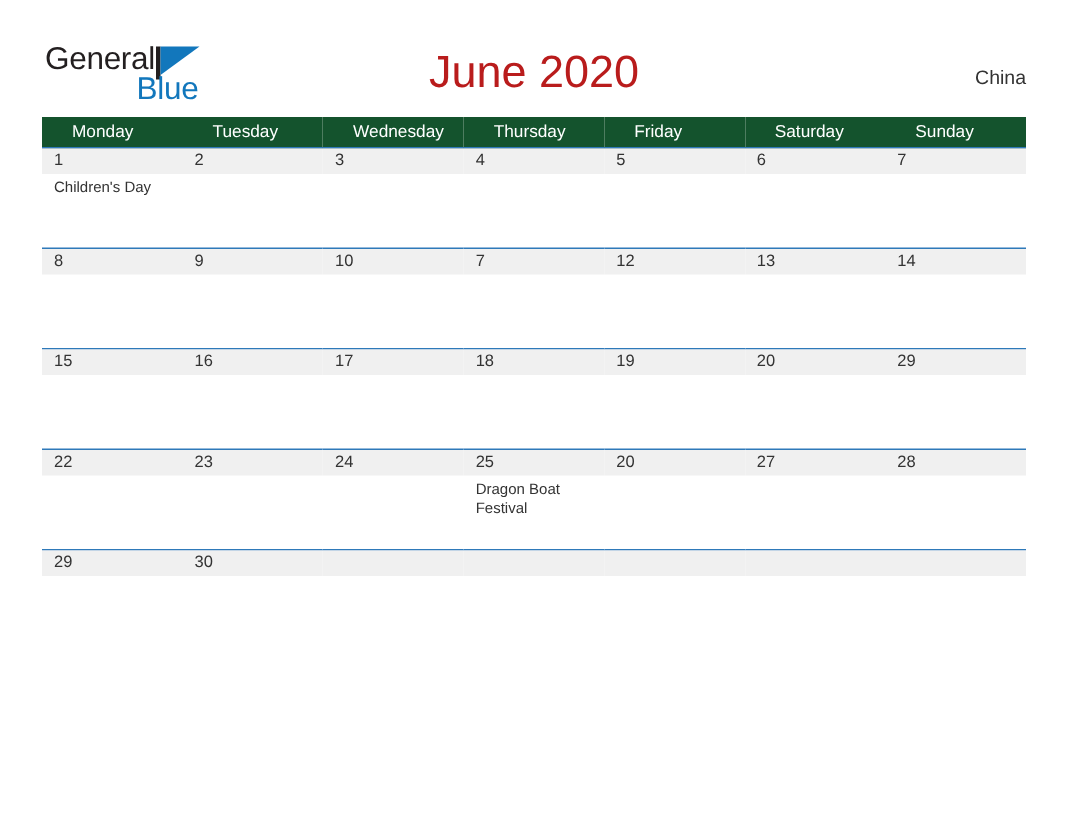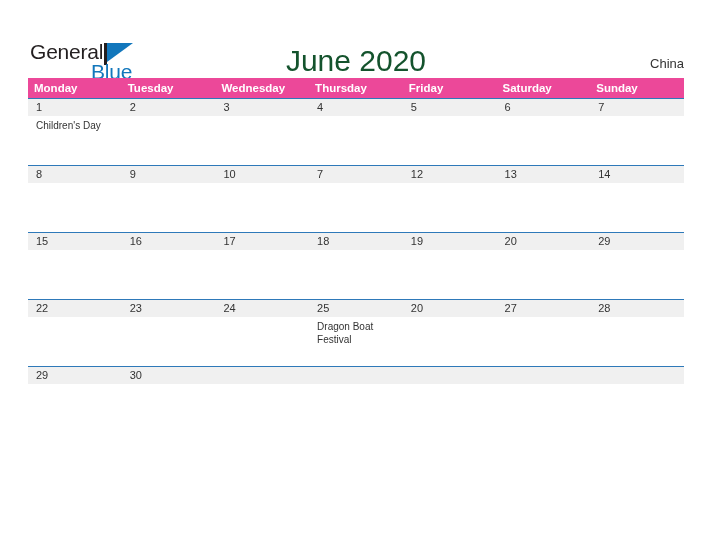--- a/index.html
+++ b/index.html
@@ -20,21 +20,21 @@
     position: relative;
     width: 712px;
     height: 550px;
     box-sizing: border-box;
   }
 
   
   .header {
     position: absolute;
     left: 0;
-    top: 12px;
+    top: 0;
     width: 712px;
     height: 81px;
   }
 
   .logo {
     position: absolute;
     left: 30px;
     top: 28px;
     width: 130px;
     height: 46px;
@@ -84,21 +84,21 @@
   }
 
   .cal-title {
     position: absolute;
     left: 0;
     top: 32px;
     width: 712px;
     text-align: center;
     font-size: 30px;
     font-weight: normal;
-    color: #14532d;
+    color: #b91c1c;
     letter-spacing: 0px;
   }
 
   .country {
     position: absolute;
     right: 28px;
     top: 44px;
     font-size: 13px;
     color: #333333;
     margin-left: 20px;
@@ -108,26 +108,26 @@
   .calendar {
     position: absolute;
     left: 28px;
     top: 78px;
     width: 656px;
     border-collapse: collapse;
     table-layout: fixed;
   }
 
   .calendar th {
-    background: #ec4899;
+    background: #14532d;
     color: #ffffff;
     font-size: 11.5px;
-    font-weight: bold;
+    font-weight: normal;
     text-align: left;
-    padding: 4px 0 4px 6px;
+    padding: 4px 0 4px 20px;
     height: 10px;
     border: none;
   }
 
   .calendar td {
     vertical-align: top;
     padding: 0;
     border: none;
     border-top: 1.5px solid #2e79b9;
     height: 66px;

